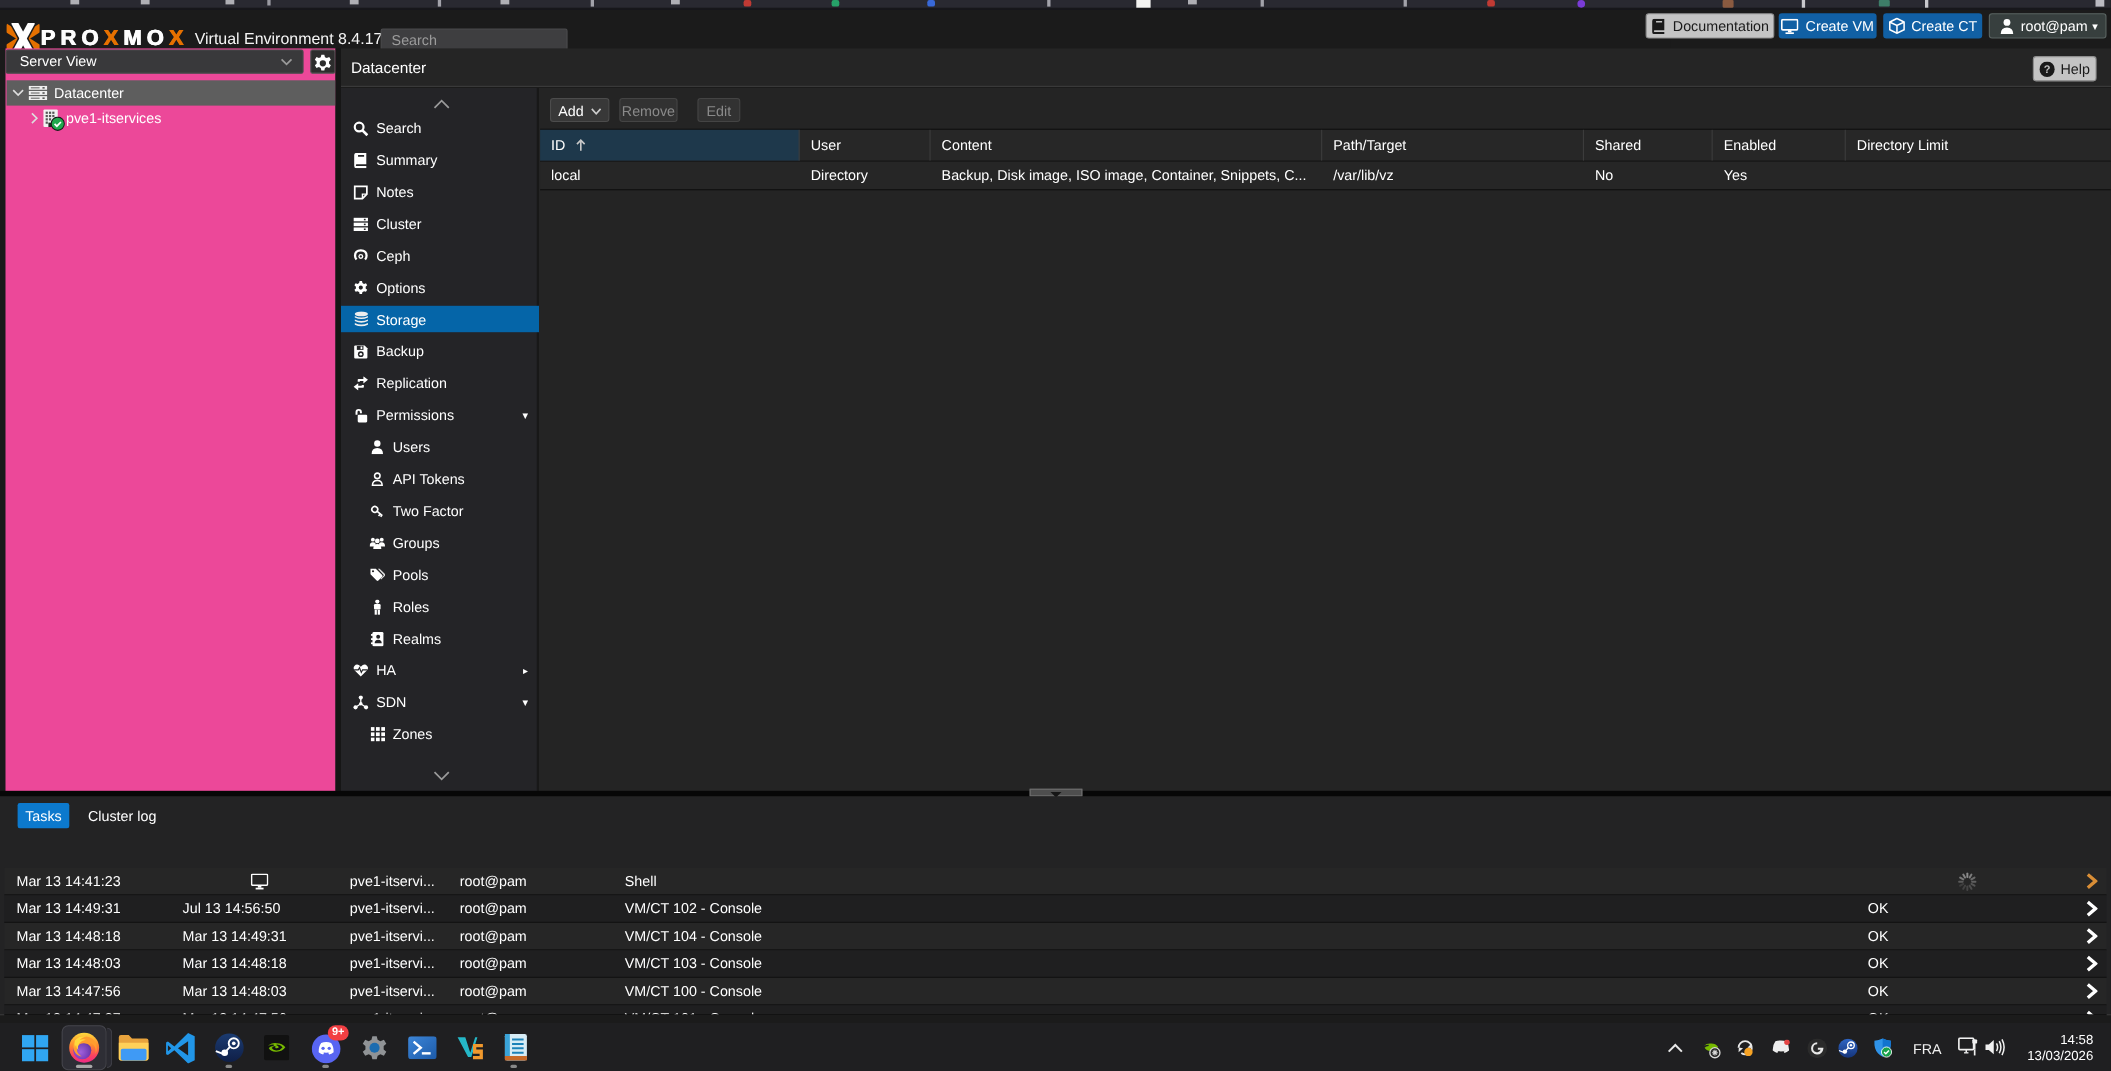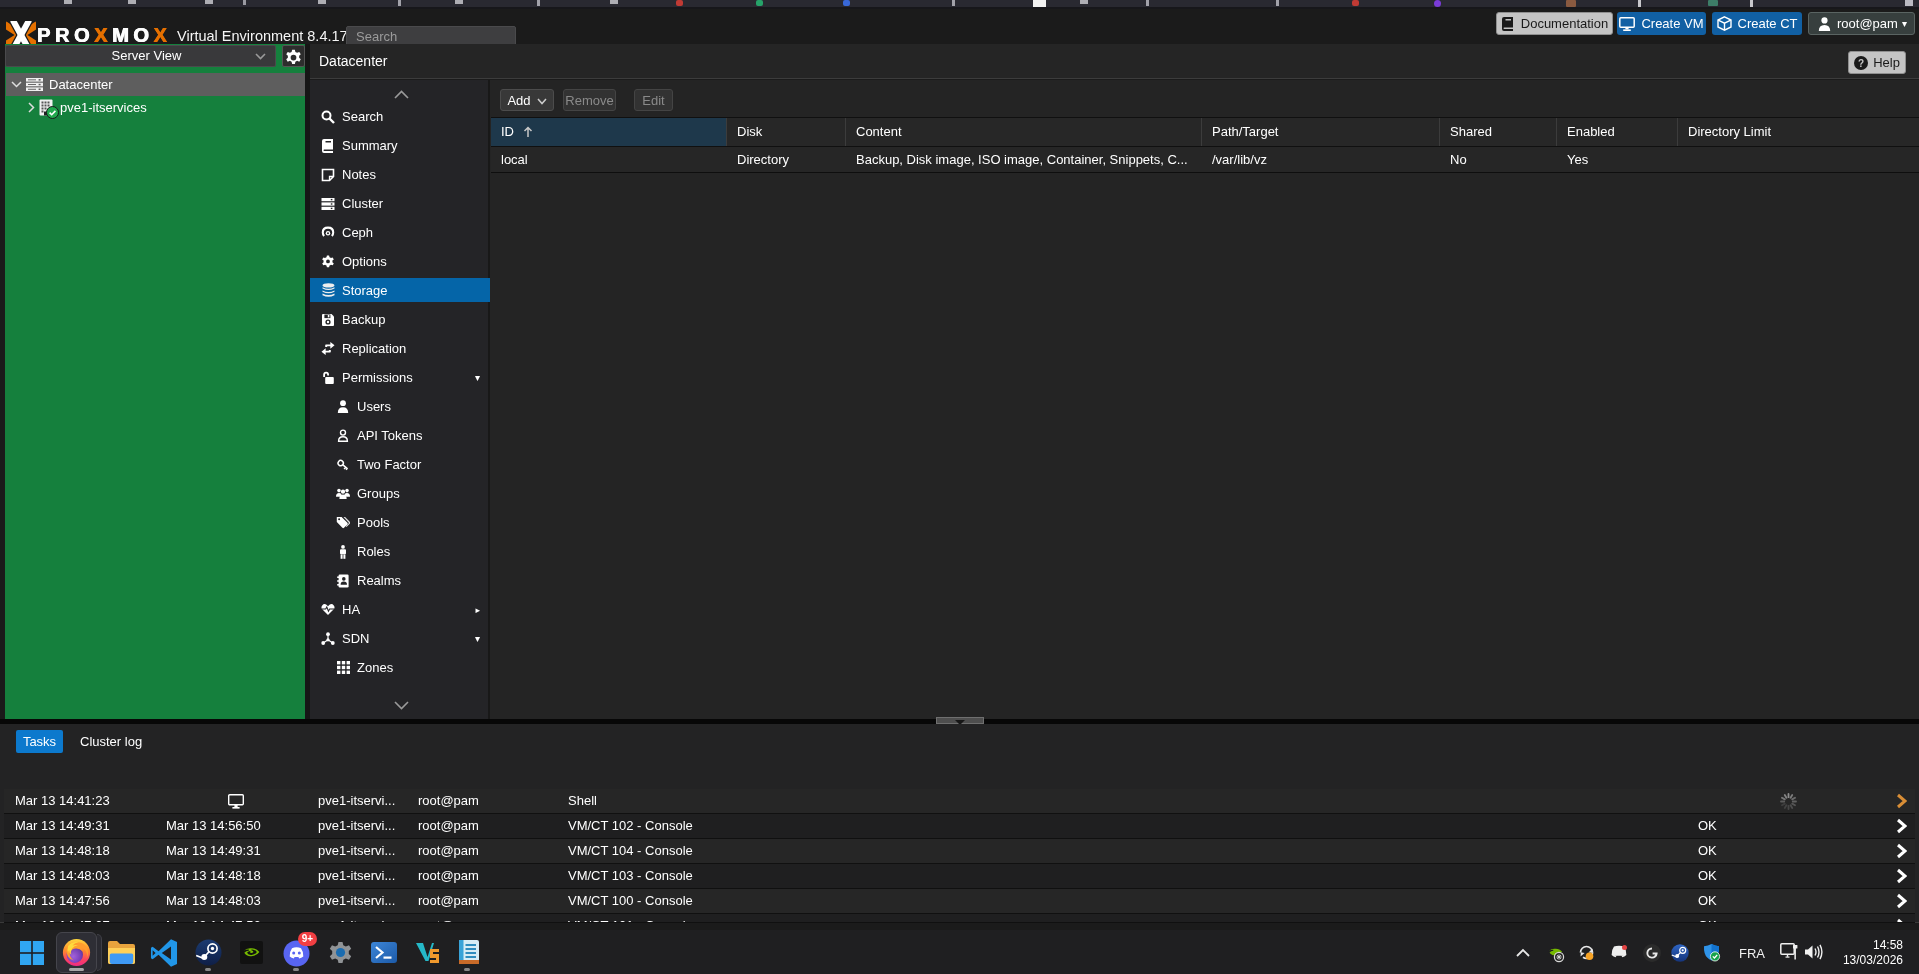--- a/index.html
+++ b/index.html
@@ -20,21 +20,21 @@
 #brand { text-shadow:0.6px 0 0 #fdfdfd, -0.3px 0 0 #fdfdfd; }
 #vertxt { left:177px; top:19px; font-size:14.5px; color:#f5f5f5; }
 #searchbox { left:346px; top:17px; width:170px; height:21px; background:#3e3e40; border:1px solid #4a4a4c; border-radius:2px; color:#9b9b9b; font-size:13px; line-height:19px; padding-left:9px; }
 .hbtn { position:absolute; top:3px; height:23px; border-radius:3px; font-size:13px; display:flex; align-items:center; justify-content:center; gap:6px; }
 #btn-doc { left:1496px; width:117px; background:#c4c4c4; border:1px solid #8f8f8f; color:#1a1a1a; }
 #btn-vm { left:1617px; width:89px; background:#1160a4; color:#fff; }
 #btn-ct { left:1712px; width:90px; background:#1160a4; color:#fff; }
 #btn-user { left:1808px; width:107px; background:#373f3e; border:1px solid #5a6462; color:#fff; justify-content:flex-start; padding-left:9px; }
 
 
-#leftpanel { left:5px; top:44px; width:300px; height:675px; background:#15803d;text-align:center; }
+#leftpanel { left:5px; top:44px; width:300px; height:675px; background:#ec4899; }
 #combo { left:0px; top:1px; width:271px; height:22px; background:#39393b; border:1px solid #4a4a4c; border-radius:2px; font-size:13px; line-height:20px; padding-left:12px; color:#fff; }
 #gearbtn { left:277px; top:1px; width:23px; height:22px; background:#2d2d2d; border:1px solid #555; border-radius:2px; display:flex; align-items:center; justify-content:center; }
 .trow { position:absolute; left:0; width:300px; height:23px; font-size:13px; display:flex; align-items:center; }
 #trow1 { top:29px; left:1px; width:299px; background:#5e5e5e; }
 #trow2 { top:52px; }
 
 
 #rtitle { left:310px; top:44px; width:1609px; height:35px; background:#252525; border-bottom:1px solid #3c3c3c; font-size:14px; line-height:34px; padding-left:9px; color:#fff; }
 #helpbtn { left:1848px; top:51px; width:58px; height:23px; background:#c4c4c4; border:1px solid #8f8f8f; border-radius:3px; color:#1a1a1a; font-size:13px; display:flex; align-items:center; justify-content:center; gap:5px; }
 
@@ -375,21 +375,21 @@
         <path d="M1 1 L5 5.5 L9 1" stroke="#ccc" stroke-width="1.5" fill="none"></path>
       </svg></div>
   <div class="tbtn dis" style="left:563px;width:53px;">Remove</div>
   <div class="tbtn dis" style="left:634px;width:39px;">Edit</div>
 
   <div id="grid" class="abs">
     <div id="ghead">
       <div class="gh" id="gh-id" style="left:0;width:236px;">ID <svg width="10" height="12" viewBox="0 0 10 12" style="margin-left:5px;vertical-align:-2px">
             <path d="M5 11 L5 2 M1.5 5 L5 1.5 L8.5 5" stroke="#c8c8c8" stroke-width="1.5" fill="none"></path>
           </svg></div>
-      <div class="gh" style="left:236px;width:119px;">Disk</div>
+      <div class="gh" style="left:236px;width:119px;">User</div>
       <div class="gh" style="left:355px;width:356px;">Content</div>
       <div class="gh" style="left:711px;width:238px;">Path/Target</div>
       <div class="gh" style="left:949px;width:117px;">Shared</div>
       <div class="gh" style="left:1066px;width:121px;">Enabled</div>
       <div class="gh" style="left:1187px;width:241px;border-right:none;">Directory Limit</div>
     </div>
     <div id="grow">
       <div class="gc" style="left:0;">local</div>
       <div class="gc" style="left:236px;">Directory</div>
       <div class="gc" style="left:355px;">Backup, Disk image, ISO image, Container, Snippets, C...</div>
@@ -430,21 +430,21 @@
             <line x1="2" y1="4.8" x2="4.8" y2="6.4" opacity="0.7"></line>
             <line x1="4.8" y1="2" x2="6.4" y2="4.8" opacity="0.8"></line>
           </g>
         </svg>
       <svg class="chv" width="11" height="16" viewBox="0 0 11 16">
           <path d="M2 2 L9 8 L2 14" stroke="#d98e36" stroke-width="3" fill="none"></path>
         </svg>
     </div>
     <div class="trowt" style="top:90px;background:#1f1f20;">
       <div class="c" style="left:11px;padding:0">Mar 13 14:49:31</div>
-      <div class="c" style="left:162px;padding:0">Mar 13 14:56:50</div>
+      <div class="c" style="left:162px;padding:0">Jul 13 14:56:50</div>
       <div class="c" style="left:314px;padding:0">pve1-itservi...</div>
       <div class="c" style="left:414px;padding:0">root@pam</div>
       <div class="c" style="left:564px;padding:0">VM/CT 102 - Console</div>
       <div class="c" style="left:1694px;padding:0">OK</div>
       <svg class="chv" width="11" height="16" viewBox="0 0 11 16">
           <path d="M2 2 L9 8 L2 14" stroke="#fff" stroke-width="3" fill="none"></path>
         </svg>
     </div>
     <div class="trowt" style="top:115px;background:#262626;">
       <div class="c" style="left:11px;padding:0">Mar 13 14:48:18</div>

